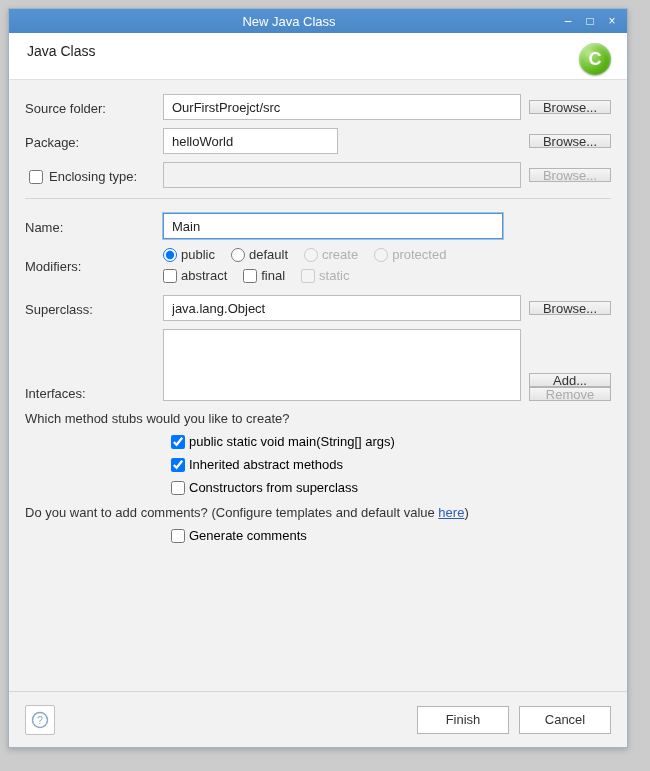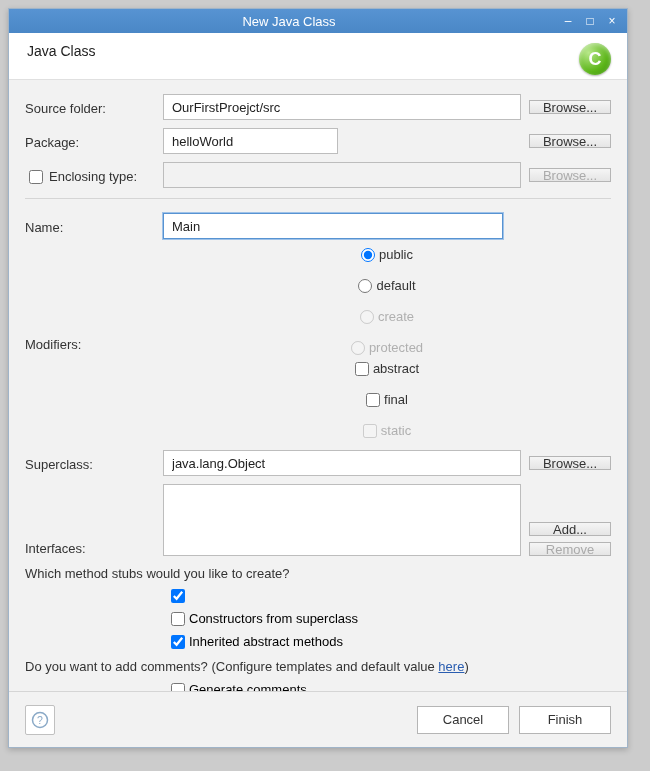--- a/index.html
+++ b/index.html
@@ -38,29 +38,29 @@
     font-size: 13px; padding: 2px 8px; color: #222;
   }
   input[type=text][disabled], .textbox.disabled { background: #f2f2f2; color: #999; }
   .btn {
     width: 82px; height: 14px; background: linear-gradient(to bottom,#f5f5f5,#e5e5e5);
     border: 1px solid #b5b5b5; font-size: 13px; color: #333; cursor: pointer;
     display: inline-flex; align-items: center; justify-content: center;
   }
   .btn.disabled { color: #aaaaaa; cursor: default; }
   .sep { border: none; border-top: 1px solid #d5d5d5; margin: 10px 0 14px 0; }
-  .radios, .checks { display: flex; gap: 16px; align-items: center; font-size: 13px; color: #333; flex-direction: column; }
+  .radios, .checks { display: flex; gap: 16px; align-items: center; font-size: 13px; color: #333; }
   .checks { margin-top: 6px; }
   .opt { display: flex; align-items: center; gap: 4px; }
   .opt.disabled { color: #b0b0b0; }
   .opt input { margin: 0; }
   .interfaces-box {
     width: 100%; height: 72px; border: 1px solid #bdbdbd; background: #ffffff;
   }
-  .side-btns { display: flex; flex-direction: column; gap: 6px; }
+  .side-btns { display: flex; flex-direction: column; }
   .section-text { font-size: 13px; color: #333; margin: 10px 0 8px 0; }
   .stub-checks { margin-left: 146px; display: flex; flex-direction: column; gap: 8px; }
   .stub-checks .opt { font-size: 13px; }
   .link { color: #2a5db0; text-decoration: underline; cursor: pointer; }
   .footer {
     position: absolute; bottom: 0; left: 0; right: 0; height: 56px;
     background: #f2f2f2; border-top: 1px solid #d5d5d5;
     display: flex; align-items: center; padding: 0 16px; gap: 10px;
   }
   .footer .spacer { flex: 1; }
@@ -176,28 +176,29 @@
       <div class="side-btns">
         <button class="btn">Add...</button>
         <button class="btn disabled">Remove</button>
       </div>
     </div>
 
     <div class="section-text">Which method stubs would you like to create?</div>
     <div class="stub-checks">
       <label class="opt">
           <input type="checkbox" checked="" style="">
+          <span>public static void main(String[] args)</span>
+        </label>
+      <label class="opt">
+          <input type="checkbox" checked="" style="">
+          <span>Inherited abstract methods</span>
         </label>
       <label class="opt">
           <input type="checkbox" style="">
           <span>Constructors from superclass</span>
-        </label>
-      <label class="opt">
-          <input type="checkbox" checked="" style="">
-          <span>Inherited abstract methods</span>
         </label>
     </div>
 
     <div class="section-text">
       <span>Do you want to add comments? (Configure templates and default value </span><span class="link">here</span><span>)</span>
     </div>
     <div class="stub-checks">
       <label class="opt">
           <input type="checkbox" style="">
           <span>Generate comments</span>
@@ -207,16 +208,16 @@
   </div>
 
   <div class="footer">
     <div class="help-btn">
       <svg viewBox="0 0 24 24">
           <circle cx="12" cy="12" r="10" fill="none" stroke="#8aa9c7" stroke-width="2"></circle>
           <text x="12" y="17" text-anchor="middle" font-size="14" fill="#8aa9c7" font-family="Arial">?</text>
         </svg>
     </div>
     <div class="spacer"></div>
+    <button class="btn">Finish</button>
     <button class="btn">Cancel</button>
-    <button class="btn">Finish</button>
   </div>
 </div>
 
 </body></html>

